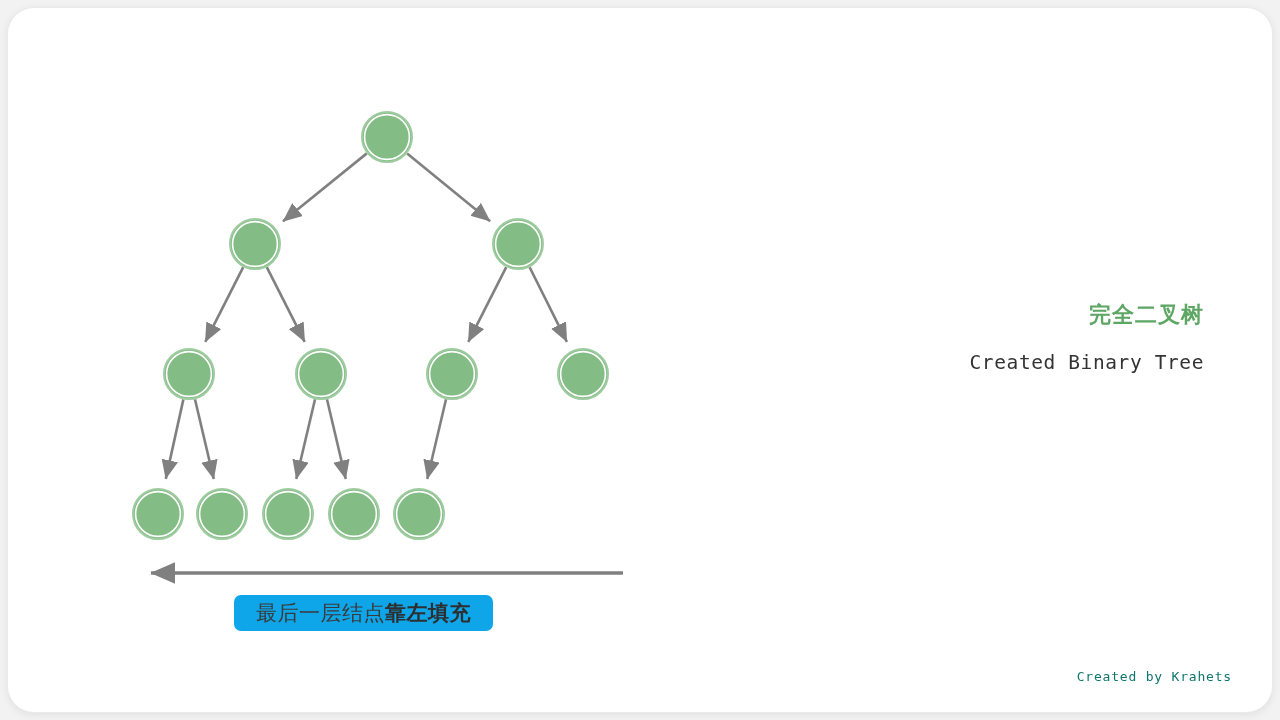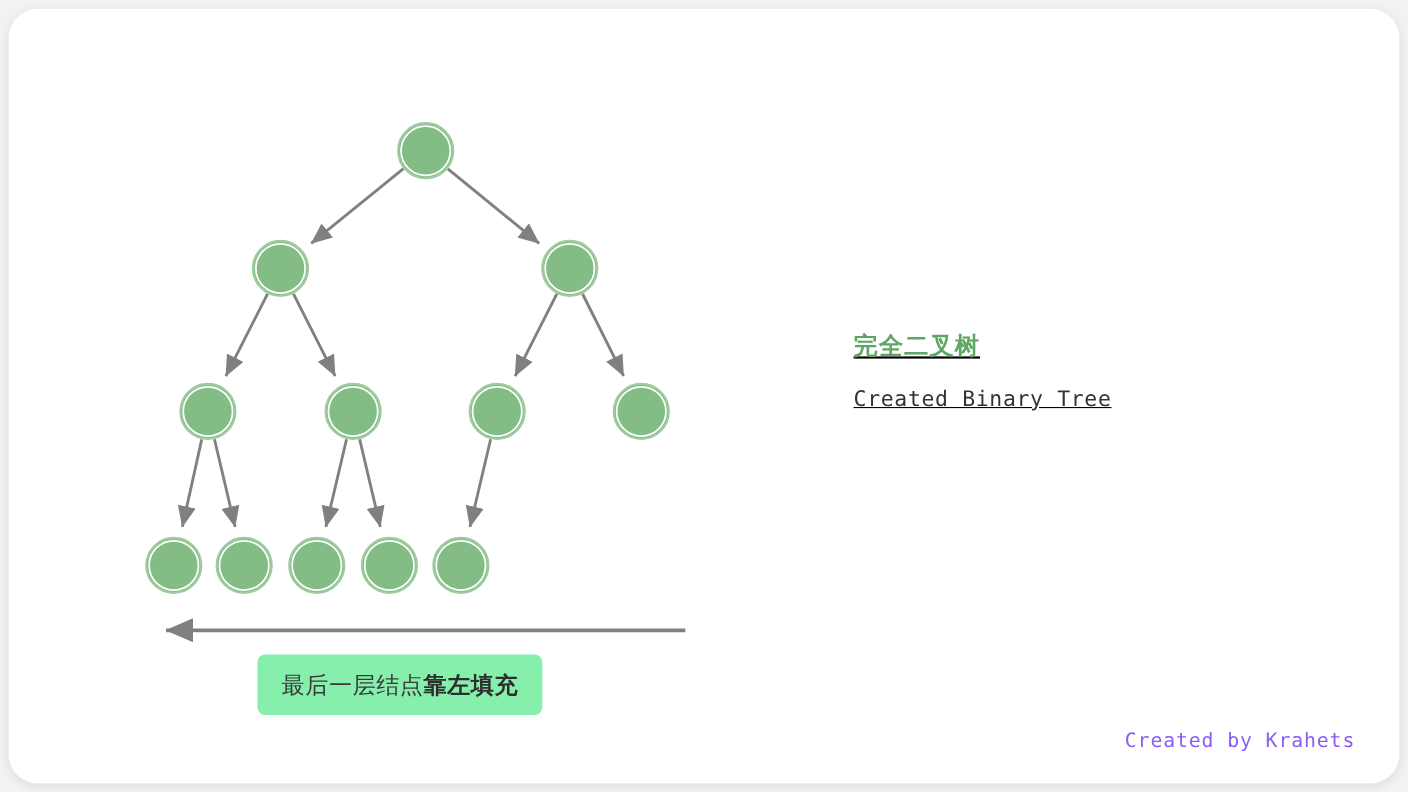--- a/index.html
+++ b/index.html
@@ -41,25 +41,24 @@
     position: absolute;
     left: 0;
     top: 0;
     width: 1280px;
     height: 720px;
   }
 
   
   #caption {
     position: absolute;
-    left: 768px;
+    left: 796px;
     top: 292px;
     width: 400px;
-    text-align: left;
-    text-decoration: underline;
+    text-align: right;
   }
   #caption-title {
     font-family: "Liberation Sans", sans-serif;
     font-size: 22px;
     font-weight: bold;
     color: #5ea664;
     letter-spacing: 1px;
     line-height: 30px;
     margin: 0;
     white-space: nowrap;
@@ -72,23 +71,23 @@
     line-height: 26px;
     margin: 20px 0 0 0;
     white-space: nowrap;
   }
 
   
   #badge {
     position: absolute;
     left: 226px;
     top: 587px;
-    height: 55px;
+    height: 36px;
     padding: 0 22px;
-    background: #86efac;
+    background: #0ea5e9;
     border-radius: 7px;
     display: flex;
     align-items: center;
     justify-content: center;
     box-sizing: border-box;
   }
   #badge-text {
     font-family: "Liberation Sans", sans-serif;
     font-size: 21px;
     color: #3a3a3a;
@@ -99,22 +98,22 @@
     font-weight: bold;
     color: #2e2e2e;
   }
 
   
   #watermark {
     position: absolute;
     right: 40px;
     bottom: 28px;
     font-family: "DejaVu Sans Mono", monospace;
-    font-size: 18px;
-    color: #8b5cf6;
+    font-size: 13px;
+    color: #0f766e;
     letter-spacing: 0.8px;
     white-space: nowrap;
   }
 </style>
 </head>
 <body>
 
 <div id="stage">
   <div id="card">
 

